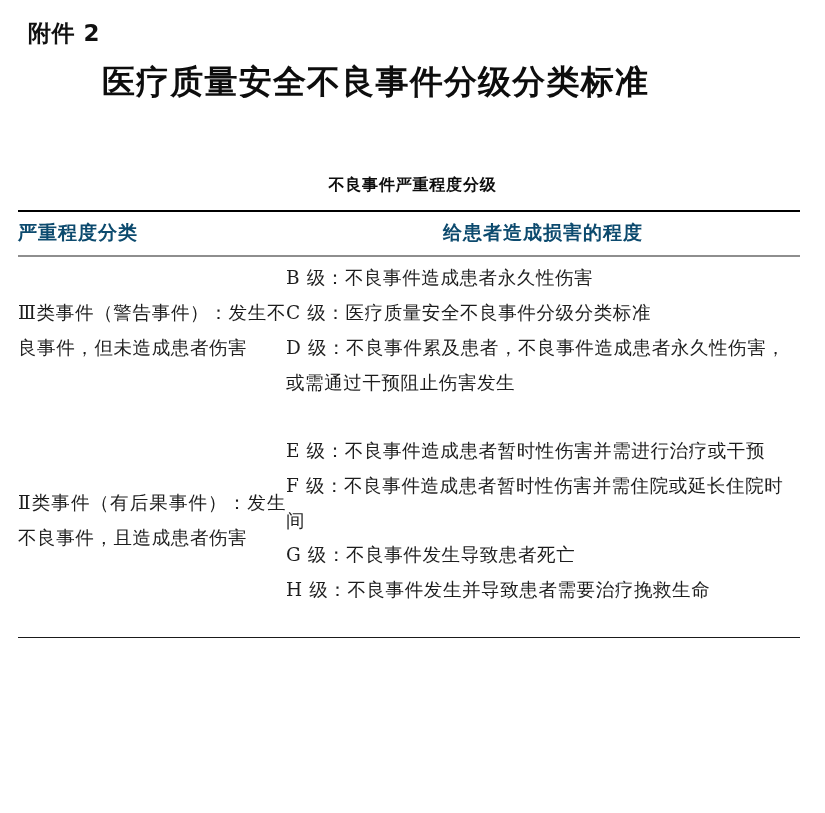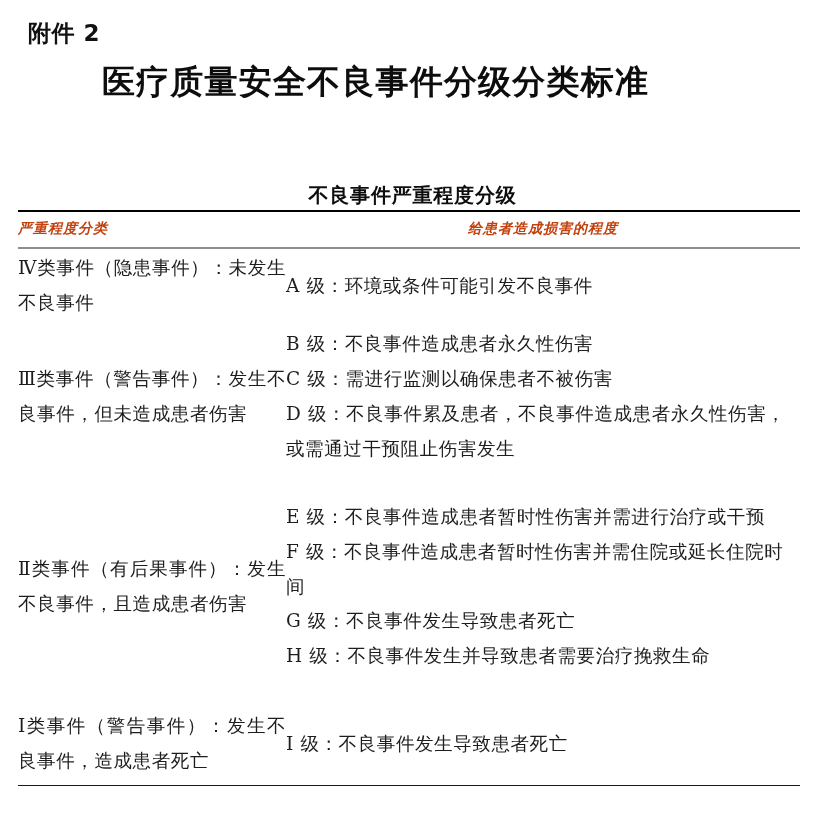--- a/index.html
+++ b/index.html
@@ -39,26 +39,26 @@
     font-family: "DejaVu Sans", "Liberation Sans", sans-serif;
     font-weight: 700;
     font-size: 33px;
     letter-spacing: 1.2px;
     color: #0d0d0d;
     white-space: nowrap;
   }
   .doc-subtitle {
     position: absolute;
     left: 0;
-    top: 182px;
+    top: 175px;
     width: 825px;
     text-align: center;
     font-family: "DejaVu Sans", "Liberation Sans", sans-serif;
     font-weight: 700;
-    font-size: 20px;
+    font-size: 16px;
     letter-spacing: 0.8px;
     color: #0d0d0d;
     white-space: nowrap;
   }
 
   
   .table-wrap {
     position: absolute;
     left: 18px;
     top: 210px;
@@ -68,26 +68,25 @@
     width: 782px;
     border-collapse: collapse;
     table-layout: fixed;
   }
   table.grade-table thead tr th {
     border-top: 2.5px solid #000000;
     border-bottom: 2.5px solid #8e8e8e;
     padding: 8px 0 9px 0;
     font-family: "DejaVu Serif", "Liberation Serif", serif;
     font-weight: 700;
-    font-size: 14px;
+    font-size: 19px;
     letter-spacing: 1px;
-    color: #c2410c;
+    color: #0c4a6e;
     vertical-align: middle;
     white-space: nowrap;
-    font-style: italic;
   }
   th.col-head-left   { width: 268px; text-align: left; padding-left: 82px; }
   th.col-head-right  { width: 514px; padding-right: 34px; }
 
   table.grade-table tbody tr td {
     border: none;
     vertical-align: middle;
     padding: 0;
   }
   table.grade-table tbody tr:last-child td {
@@ -133,44 +132,32 @@
 
 <div class="table-wrap">
   <table class="grade-table">
     <thead>
       <tr>
         <th class="col-head-left">严重程度分类</th>
         <th class="col-head-right">给患者造成损害的程度</th>
       </tr>
     </thead>
     <tbody>
-      <tr class="row-iv">
-        <td class="cell-class">Ⅳ类事件（隐患事件）：未发生不良事件</td>
-        <td class="cell-grades">
-          <span class="grade-line">A 级：环境或条件可能引发不良事件</span>
-        </td>
-      </tr>
       <tr class="row-iii">
         <td class="cell-class">Ⅲ类事件（警告事件）：发生不良事件，但未造成患者伤害</td>
         <td class="cell-grades">
           <span class="grade-line">B 级：不良事件造成患者永久性伤害</span>
-          <span class="grade-line">C 级：需进行监测以确保患者不被伤害</span>
+          <span class="grade-line">C 级：医疗质量安全不良事件分级分类标准</span>
           <span class="grade-line">D 级：不良事件累及患者，不良事件造成患者永久性伤害，或需通过干预阻止伤害发生</span>
         </td>
       </tr>
       <tr class="row-ii">
         <td class="cell-class">Ⅱ类事件（有后果事件）：发生不良事件，且造成患者伤害</td>
         <td class="cell-grades">
           <span class="grade-line">E 级：不良事件造成患者暂时性伤害并需进行治疗或干预</span>
           <span class="grade-line">F 级：不良事件造成患者暂时性伤害并需住院或延长住院时间</span>
           <span class="grade-line">G 级：不良事件发生导致患者死亡</span>
           <span class="grade-line">H 级：不良事件发生并导致患者需要治疗挽救生命</span>
         </td>
       </tr>
-      <tr class="row-i">
-        <td class="cell-class">Ⅰ类事件（警告事件）：发生不良事件，造成患者死亡</td>
-        <td class="cell-grades">
-          <span class="grade-line">I 级：不良事件发生导致患者死亡</span>
-        </td>
-      </tr>
     </tbody>
   </table>
 </div>
 
 </body></html>

